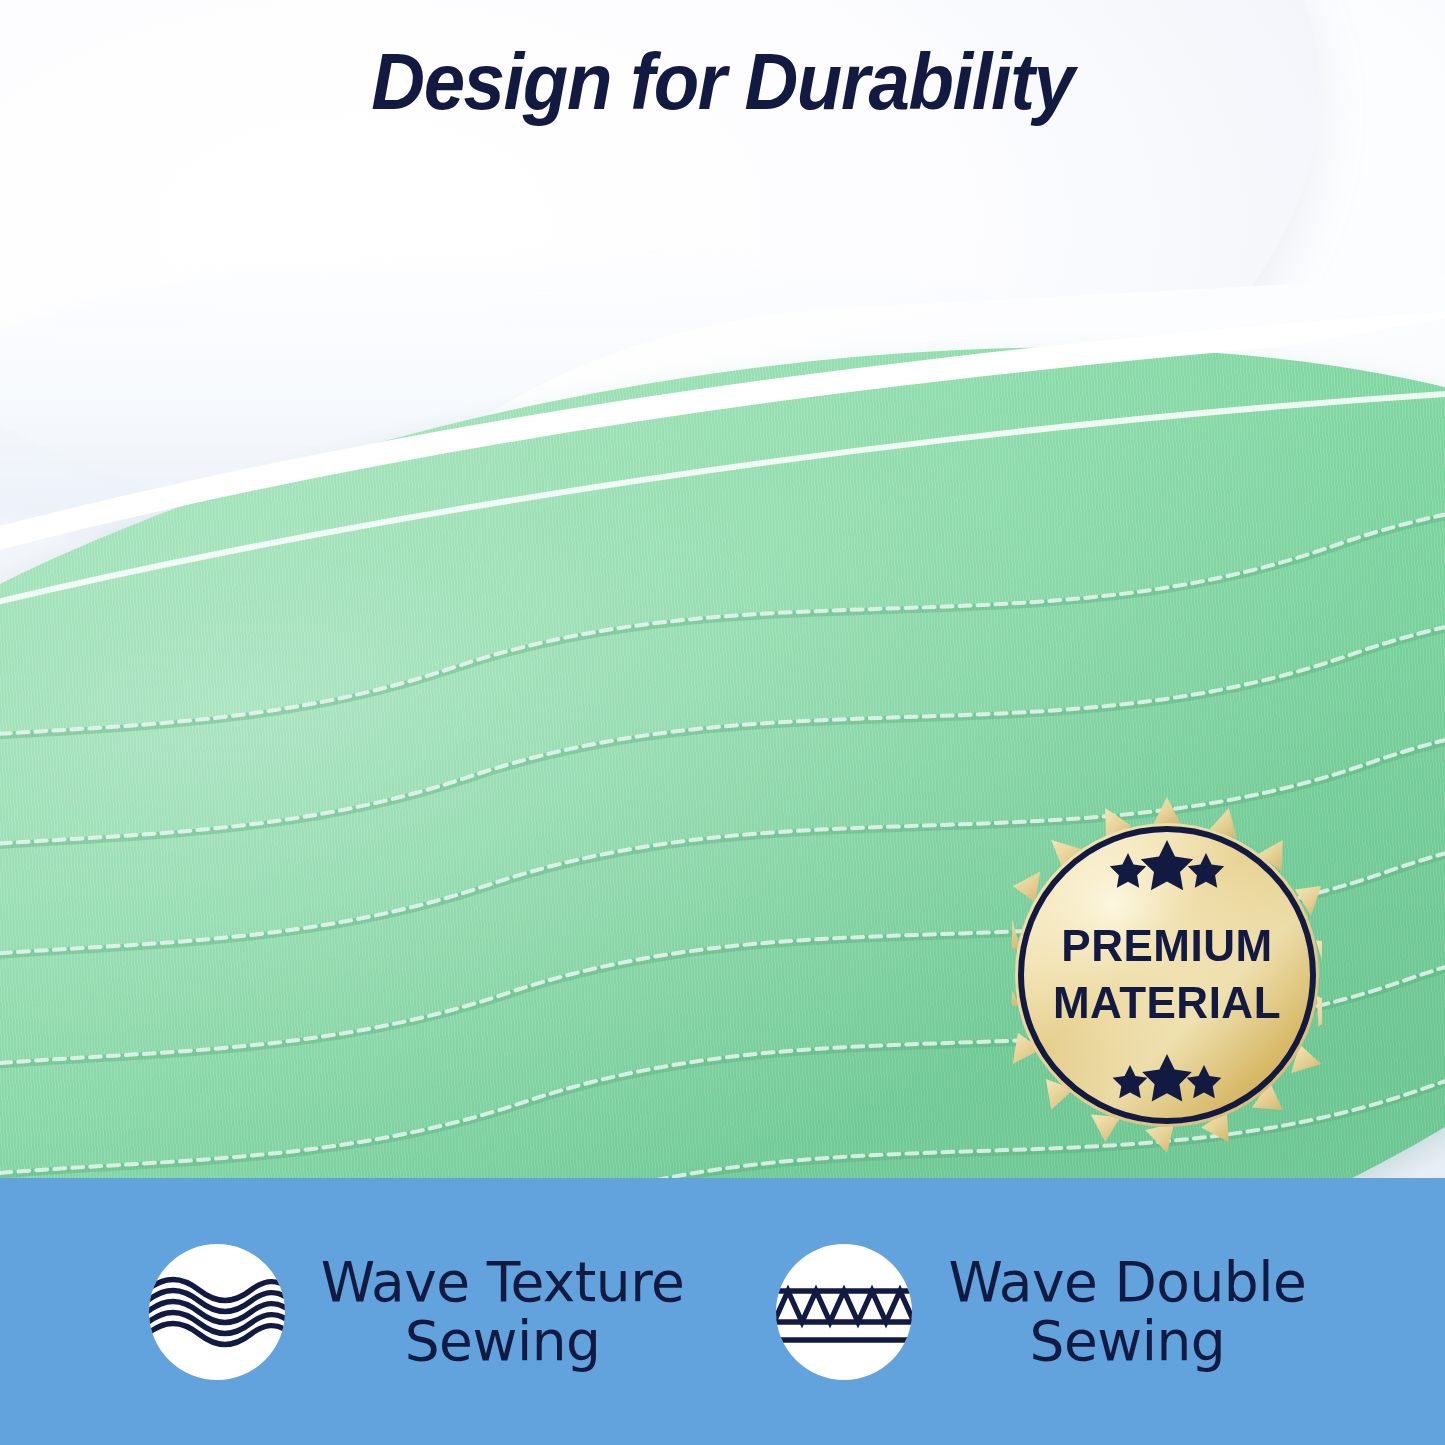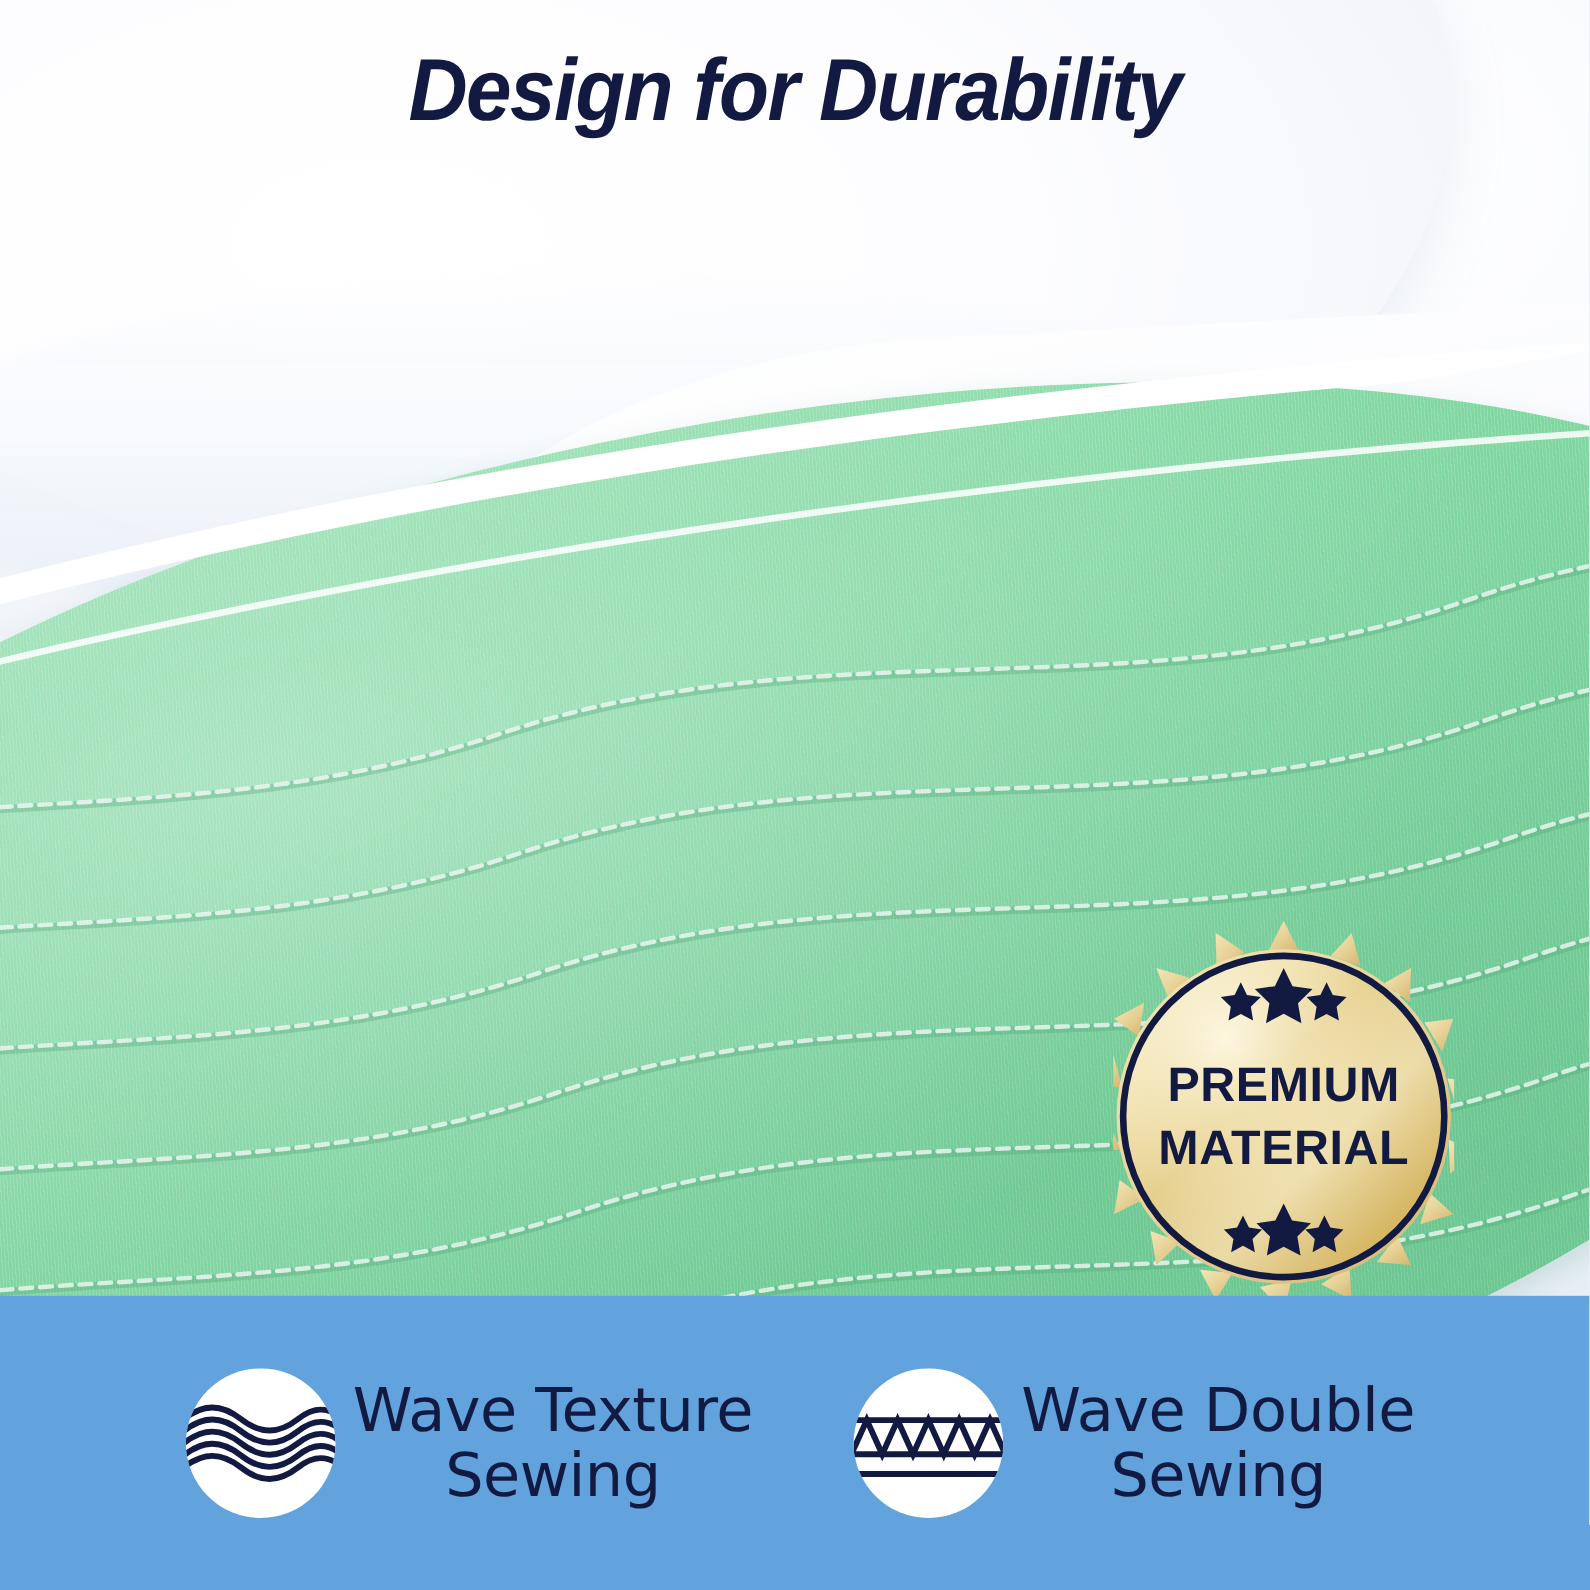--- a/index.html
+++ b/index.html
@@ -130,21 +130,21 @@
 
   
   .binding{
     position:absolute;left:0;top:-2px;width:100%;height:70px;
     overflow:hidden;
   }
   .binding svg{width:100%;height:100%;}
 
   
   .badge{
-    position:absolute;left:1012px;top:836px;width:310px;height:358px;
+    position:absolute;left:1012px;top:796px;width:310px;height:358px;
   }
   .badge svg{width:100%;height:100%;display:block;}
 
   
   .title{
     position:absolute;left:0;top:42px;width:1445px;
     text-align:center;
     font-family:"Liberation Sans",sans-serif;
     font-weight:bold;
     font-style:italic;
@@ -159,21 +159,21 @@
   .footer{
     position:absolute;left:0;top:1178px;width:1445px;height:267px;
     background:#62a3dd;
     display:flex;
     align-items:center;
     justify-content:center;
   }
   .feature{
     display:flex;
     align-items:center;
-    gap:16px;
+    gap:36px;
   }
   .feature:first-child{margin-right:92px;margin-left:10px;}
   .fcircle{
     width:136px;height:136px;border-radius:50%;
     background:#ffffff;
     flex:0 0 auto;
     display:flex;align-items:center;justify-content:center;
     overflow:hidden;
   }
   .fcircle svg{display:block;}

